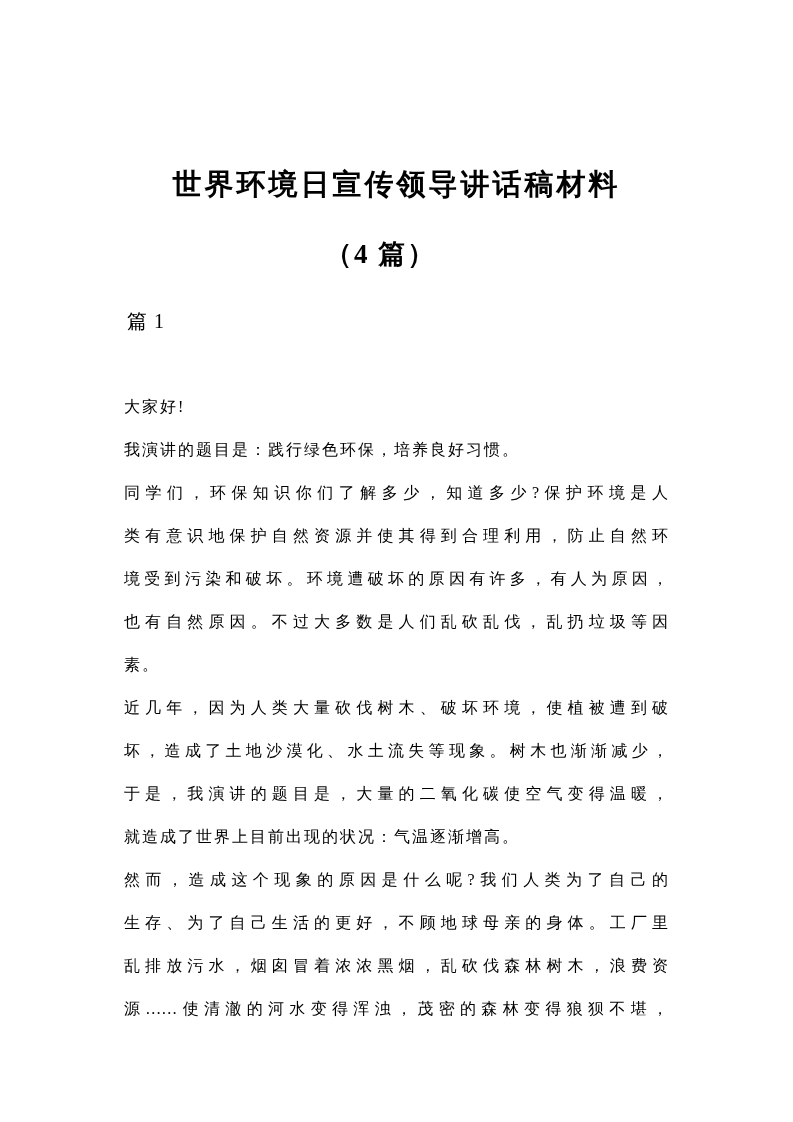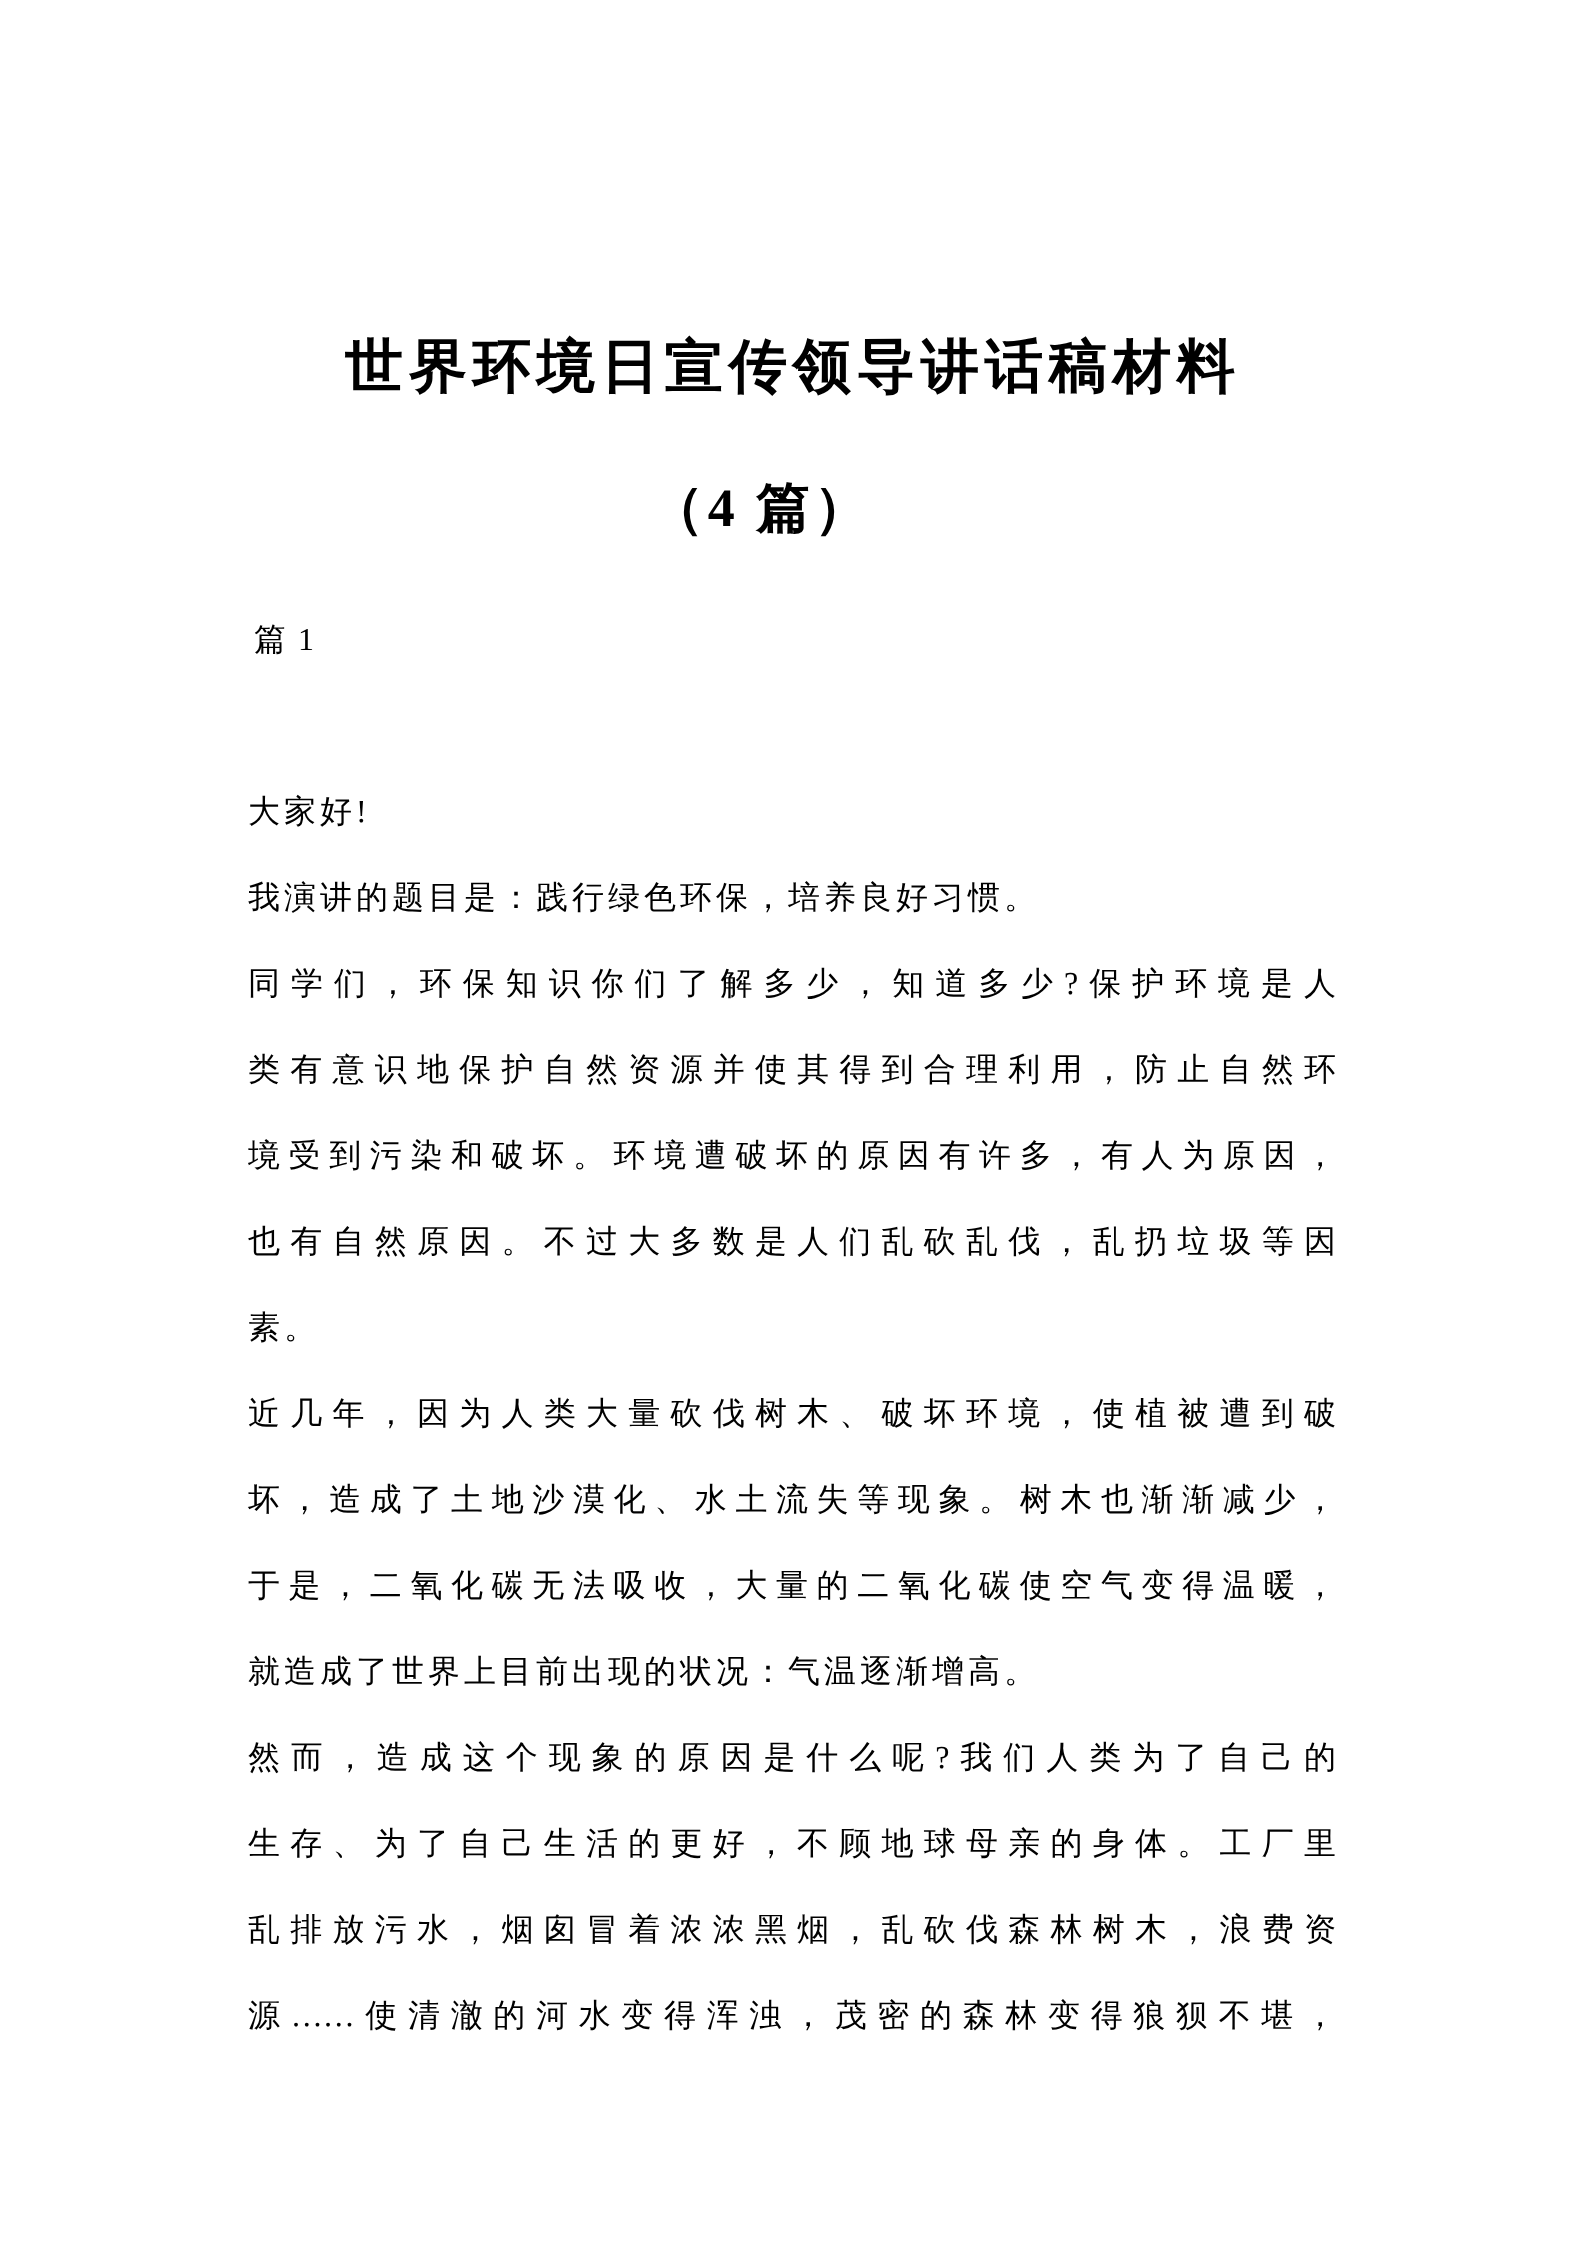--- a/index.html
+++ b/index.html
@@ -37,21 +37,21 @@
     text-align: center;
     font-size: 27px;
     line-height: 36px;
     font-weight: bold;
     letter-spacing: 2px;
   }
   .section-label {
     position: absolute;
     top: 306px;
     left: 127px;
-    font-size: 16px;
+    font-size: 20px;
     line-height: 30px;
     letter-spacing: 1px;
   }
   .doc-body {
     position: absolute;
     top: 385px;
     left: 124px;
     width: 544px;
   }
   .body-line {
@@ -85,21 +85,21 @@
   <div class="doc-body">
     <div class="body-line">大家好!</div>
     <div class="body-line">我演讲的题目是：践行绿色环保，培养良好习惯。</div>
     <div class="body-line j">同学们，环保知识你们了解多少，知道多少?保护环境是人</div>
     <div class="body-line j">类有意识地保护自然资源并使其得到合理利用，防止自然环</div>
     <div class="body-line j">境受到污染和破坏。环境遭破坏的原因有许多，有人为原因，</div>
     <div class="body-line j">也有自然原因。不过大多数是人们乱砍乱伐，乱扔垃圾等因</div>
     <div class="body-line">素。</div>
     <div class="body-line j">近几年，因为人类大量砍伐树木、破坏环境，使植被遭到破</div>
     <div class="body-line j">坏，造成了土地沙漠化、水土流失等现象。树木也渐渐减少，</div>
-    <div class="body-line j">于是，二氧化碳无法吸收，大量的二氧化碳使空气变得温暖，</div>
+    <div class="body-line j">于是，我演讲的题目是，大量的二氧化碳使空气变得温暖，</div>
     <div class="body-line">就造成了世界上目前出现的状况：气温逐渐增高。</div>
     <div class="body-line j">然而，造成这个现象的原因是什么呢?我们人类为了自己的</div>
     <div class="body-line j">生存、为了自己生活的更好，不顾地球母亲的身体。工厂里</div>
     <div class="body-line j">乱排放污水，烟囱冒着浓浓黑烟，乱砍伐森林树木，浪费资</div>
     <div class="body-line j">源……使清澈的河水变得浑浊，茂密的森林变得狼狈不堪，</div>
   </div>
 
 </div>
 
 </body></html>

